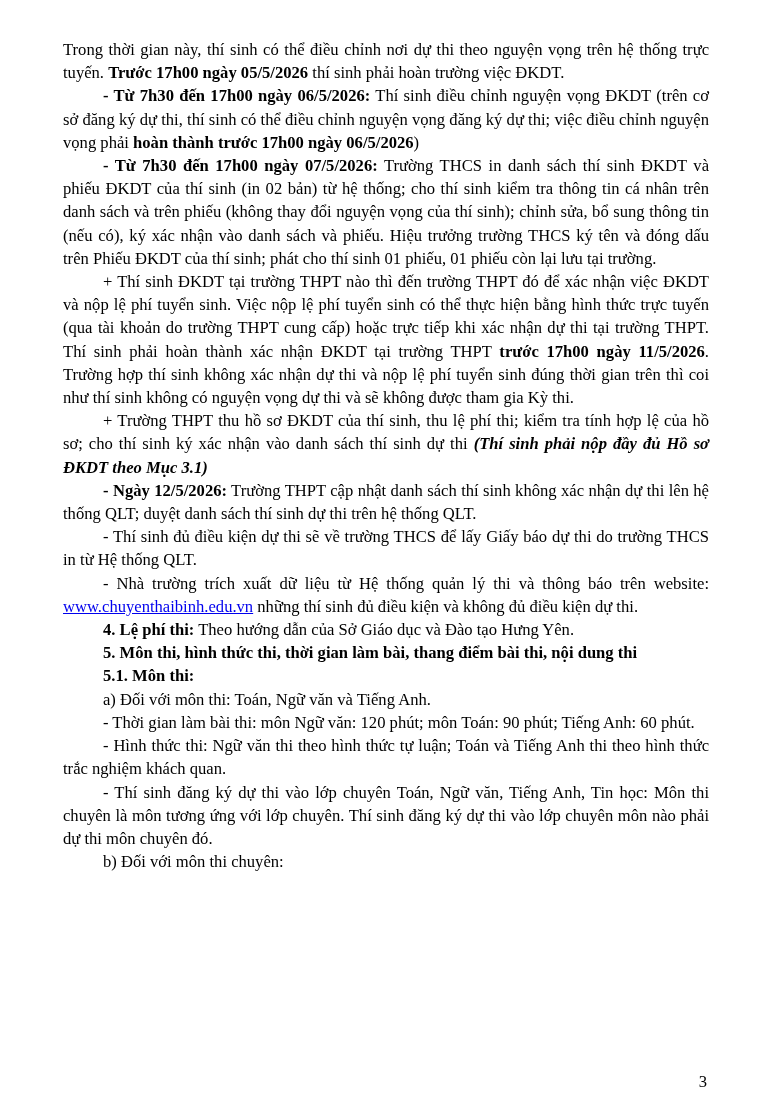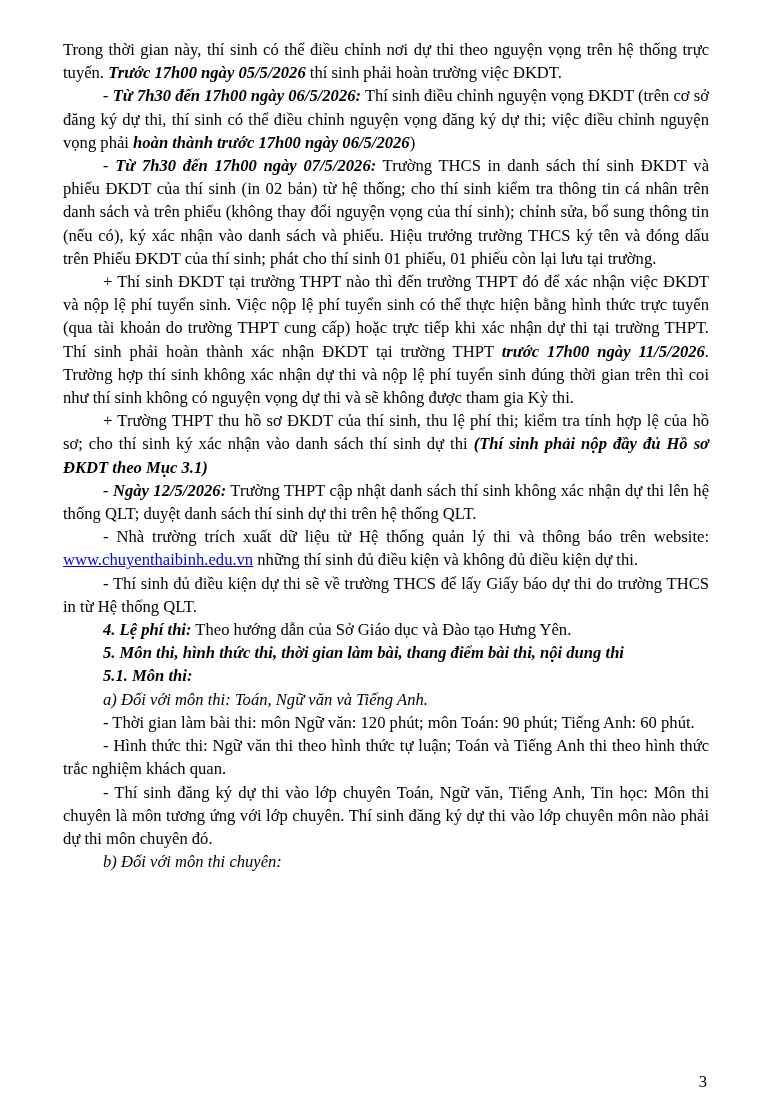--- a/index.html
+++ b/index.html
@@ -17,22 +17,22 @@
     color: #000000;
     font-size: 16.6px;
     line-height: 23.2px;
     overflow: hidden;
   }
   .doc-body p {
     margin: 0;
     text-align: justify;
   }
   .doc-body p.indent { text-indent: 40px; }
-  .b  { font-weight: bold; font-style: italic; }
-  .i  { font-style: italic; }
+  .b  { font-weight: bold; }
+  .i  { }
   .bi { font-weight: bold; font-style: italic; }
   a.link { color: #0000ee; text-decoration: underline; cursor: pointer; }
   .footer {
     position: absolute;
     right: 61px;
     bottom: 19px;
     font-size: 16.6px;
     color: #000000;
   }
 </style>
@@ -40,22 +40,22 @@
 <body>
 
 <div class="page">
   <div class="doc-body">
       <p><span>Trong thời gian này, thí sinh có thể điều chỉnh nơi dự thi theo nguyện vọng trên hệ thống trực tuyến. </span><span class="b">Trước 17h00 ngày 05/5/2026</span><span> thí sinh phải hoàn trường việc ĐKDT.</span></p>
       <p class="indent"><span class="b">- Từ 7h30 đến 17h00 ngày 06/5/2026:</span><span> Thí sinh điều chỉnh nguyện vọng ĐKDT (trên cơ sở đăng ký dự thi, thí sinh có thể điều chỉnh nguyện vọng đăng ký dự thi; việc điều chỉnh nguyện vọng phải </span><span class="b">hoàn thành trước 17h00 ngày 06/5/2026</span><span>)</span></p>
       <p class="indent"><span class="b">- Từ 7h30 đến 17h00 ngày 07/5/2026:</span><span> Trường THCS in danh sách thí sinh ĐKDT và phiếu ĐKDT của thí sinh (in 02 bản) từ hệ thống; cho thí sinh kiểm tra thông tin cá nhân trên danh sách và trên phiếu (không thay đổi nguyện vọng của thí sinh); chỉnh sửa, bổ sung thông tin (nếu có), ký xác nhận vào danh sách và phiếu. Hiệu trưởng trường THCS ký tên và đóng dấu trên Phiếu ĐKDT của thí sinh; phát cho thí sinh 01 phiếu, 01 phiếu còn lại lưu tại trường.</span></p>
       <p class="indent"><span>+ Thí sinh ĐKDT tại trường THPT nào thì đến trường THPT đó để xác nhận việc ĐKDT và nộp lệ phí tuyển sinh. Việc nộp lệ phí tuyển sinh có thể thực hiện bằng hình thức trực tuyến (qua tài khoản do trường THPT cung cấp) hoặc trực tiếp khi xác nhận dự thi tại trường THPT. Thí sinh phải hoàn thành xác nhận ĐKDT tại trường THPT </span><span class="b">trước 17h00 ngày 11/5/2026</span><span>. Trường hợp thí sinh không xác nhận dự thi và nộp lệ phí tuyển sinh đúng thời gian trên thì coi như thí sinh không có nguyện vọng dự thi và sẽ không được tham gia Kỳ thi.</span></p>
       <p class="indent"><span>+ Trường THPT thu hồ sơ ĐKDT của thí sinh, thu lệ phí thi; kiểm tra tính hợp lệ của hồ sơ; cho thí sinh ký xác nhận vào danh sách thí sinh dự thi </span><span class="bi">(Thí sinh phải nộp đầy đủ Hồ sơ ĐKDT theo Mục 3.1)</span></p>
       <p class="indent"><span class="b">- Ngày 12/5/2026:</span><span> Trường THPT cập nhật danh sách thí sinh không xác nhận dự thi lên hệ thống QLT; duyệt danh sách thí sinh dự thi trên hệ thống QLT.</span></p>
+      <p class="indent"><span>- Thí sinh đủ điều kiện dự thi sẽ về trường THCS để lấy Giấy báo dự thi do trường THCS in từ Hệ thống QLT.</span></p>
       <p class="indent"><span>- Nhà trường trích xuất dữ liệu từ Hệ thống quản lý thi và thông báo trên website: </span><a class="link" href="#">www.chuyenthaibinh.edu.vn</a><span> những thí sinh đủ điều kiện và không đủ điều kiện dự thi.</span></p>
-      <p class="indent"><span>- Thí sinh đủ điều kiện dự thi sẽ về trường THCS để lấy Giấy báo dự thi do trường THCS in từ Hệ thống QLT.</span></p>
       <p class="indent"><span class="b">4. Lệ phí thi:</span><span> Theo hướng dẫn của Sở Giáo dục và Đào tạo Hưng Yên.</span></p>
       <p class="indent"><span class="b">5. Môn thi, hình thức thi, thời gian làm bài, thang điểm bài thi, nội dung thi</span></p>
       <p class="indent"><span class="b">5.1. Môn thi:</span></p>
       <p class="indent"><span class="i">a) Đối với môn thi: Toán, Ngữ văn và Tiếng Anh.</span></p>
       <p class="indent"><span>- Thời gian làm bài thi: môn Ngữ văn: 120 phút; môn Toán: 90 phút; Tiếng Anh: 60 phút.</span></p>
       <p class="indent"><span>- Hình thức thi: Ngữ văn thi theo hình thức tự luận; Toán và Tiếng Anh thi theo hình thức trắc nghiệm khách quan.</span></p>
       <p class="indent"><span>- Thí sinh đăng ký dự thi vào lớp chuyên Toán, Ngữ văn, Tiếng Anh, Tin học: Môn thi chuyên là môn tương ứng với lớp chuyên. Thí sinh đăng ký dự thi vào lớp chuyên môn nào phải dự thi môn chuyên đó.</span></p>
       <p class="indent"><span class="i">b) Đối với môn thi chuyên:</span></p>
     </div>
   <div class="footer">3</div>

